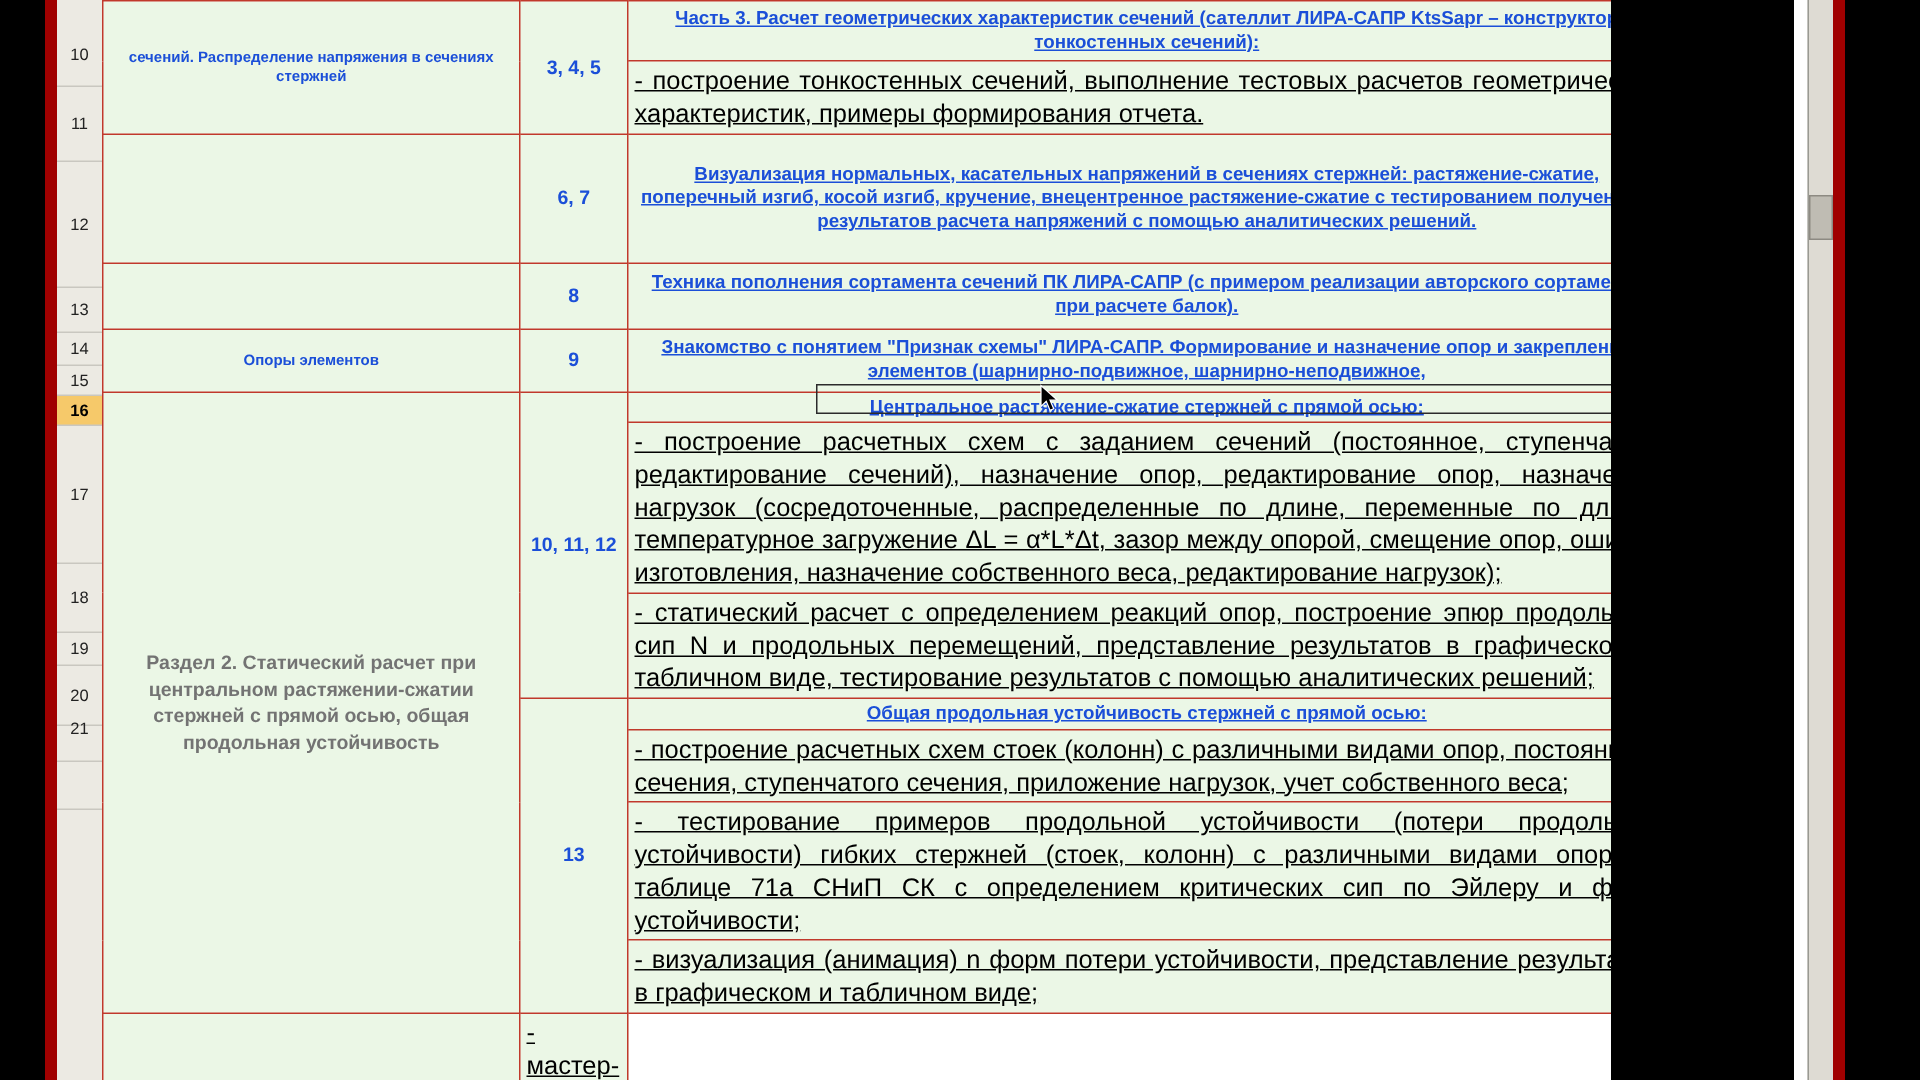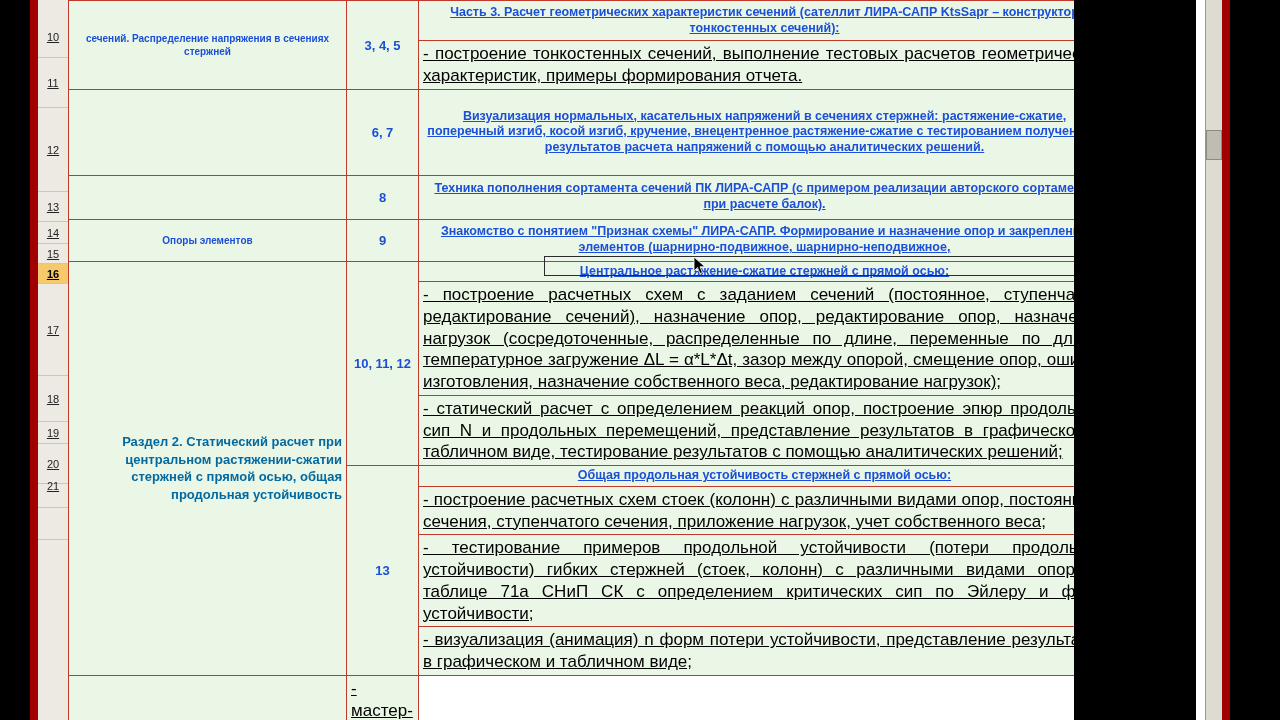--- a/index.html
+++ b/index.html
@@ -40,21 +40,20 @@
   .row-num {
     position: absolute;
     left: 0;
     width: 30px;
     text-align: center;
     font-size: 11px;
     color: #222;
     font-family: "Liberation Sans", sans-serif;
     border-bottom: 1px solid #c9c7c0;
     box-sizing: border-box;
-    text-decoration: underline;
   }
   .row-num.selected {
     background: #f6c96a;
     color: #000;
     font-weight: bold;
   }
   
   .gutter-right {
     position: absolute;
     right: 0; top: 0;
@@ -135,23 +134,23 @@
     text-align: justify;
     margin-left: 34px;
   }
   .num {
     color: #1b4fd8;
     font-weight: bold;
     font-size: 13px;
     margin-top: 32px;
   }
   .section-title {
-    color: #0369a1;
-    font-weight: bold;
-    text-align: right;
+    color: #737373;
+    font-weight: bold;
+    text-align: center;
     font-size: 13px;
     line-height: 1.35;
   }
   .cell-empty { background: #ebf7e6; }
 
   
   .active-cell {
     position: absolute;
     left: 476px;
     top: 256px;

